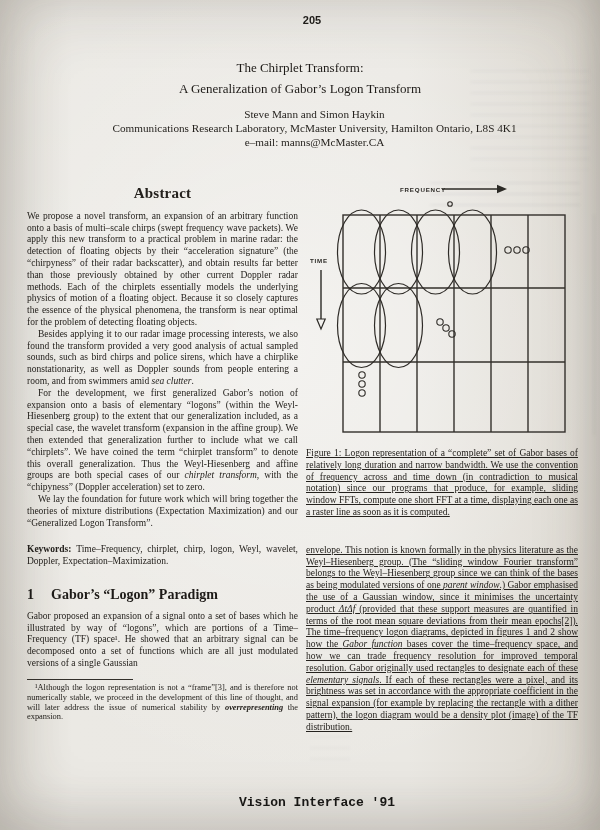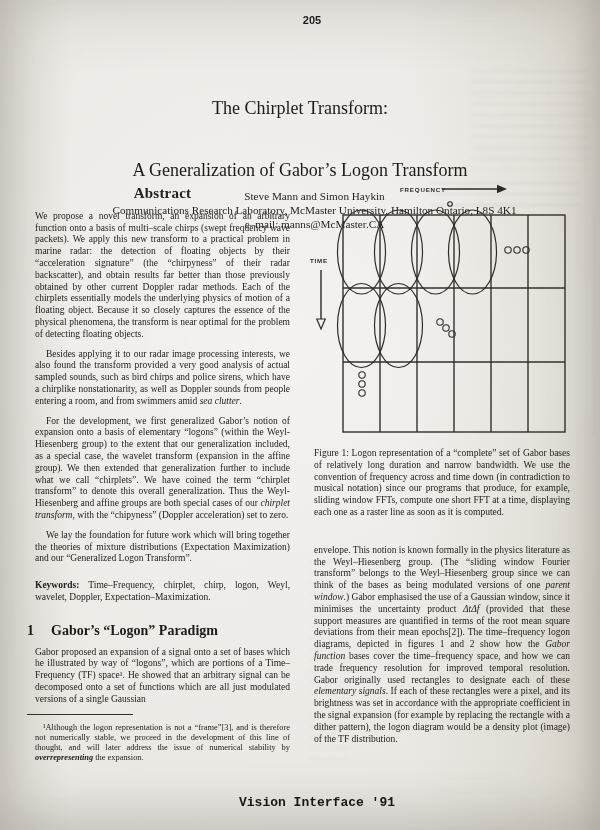--- a/index.html
+++ b/index.html
@@ -12,28 +12,28 @@
     box-shadow:inset 0 0 70px rgba(70,62,48,.20), inset 0 -18px 40px rgba(70,62,48,.10);
     font-family:"Liberation Serif","DejaVu Serif",serif;
     color:#24211d;
   }
   .ghost{position:absolute;pointer-events:none;filter:blur(1.6px);}
   .ghost-lines{background:repeating-linear-gradient(180deg, rgba(95,95,110,.16) 0 2px, transparent 2px 11px);}
   .ghost-cols{background:repeating-linear-gradient(90deg, rgba(95,95,110,.14) 0 1.5px, transparent 1.5px 26px);}
   .pageno{position:absolute;top:14px;left:12px;width:100%;text-align:center;
     font-family:"Liberation Sans","DejaVu Sans",sans-serif;font-weight:bold;font-size:11px;color:#1e1c19;}
   .titleblock{position:absolute;top:57px;left:0;width:100%;text-align:center;}
-  .title{font-size:18px;line-height:21px;color:#1d1a17;margin-top:41px;}
+  .title{font-size:13px;line-height:21px;color:#1d1a17;}
   .byline{font-size:11.2px;line-height:14px;margin-top:8px;color:#211e1a;padding-left:29px;}
   .byline div{margin:0;}
   .col{position:absolute;font-size:9.5px;line-height:11.8px;text-align:justify;}
   .col-left{left:27px;top:188px;width:271px;}
-  .col-right{left:306px;top:180px;width:272px;}
+  .col-right{left:306px;top:180px;width:272px;text-decoration:underline;}
   .abs-head{font-weight:bold;font-size:15px;text-align:center;margin:0 0 11px 0;letter-spacing:.2px;}
-  p{margin:8px;text-indent:11px;}
+  p{margin:0;text-indent:11px;}
   p.noindent{text-indent:0;}
   .keywords{margin-top:15px;text-indent:0;}
   .sec-head{display:flex;gap:17px;margin-top:21px;margin-bottom:10px;
     font-weight:bold;font-size:14px;color:#1d1a17;align-items:baseline;}
   .fn-rule{width:106px;border:0;border-top:1.2px solid #33302b;margin:9px 0 3px 0;}
   .footnote{font-size:8.4px;line-height:9.9px;text-indent:8px;}
   .figure-wrap{width:272px;height:265px;position:relative;}
   .fig-caption{margin-top:3px;text-indent:0;}
   .after-fig{margin-top:26px;text-indent:0;}
   .footer{position:absolute;top:795px;left:17px;width:100%;text-align:center;

